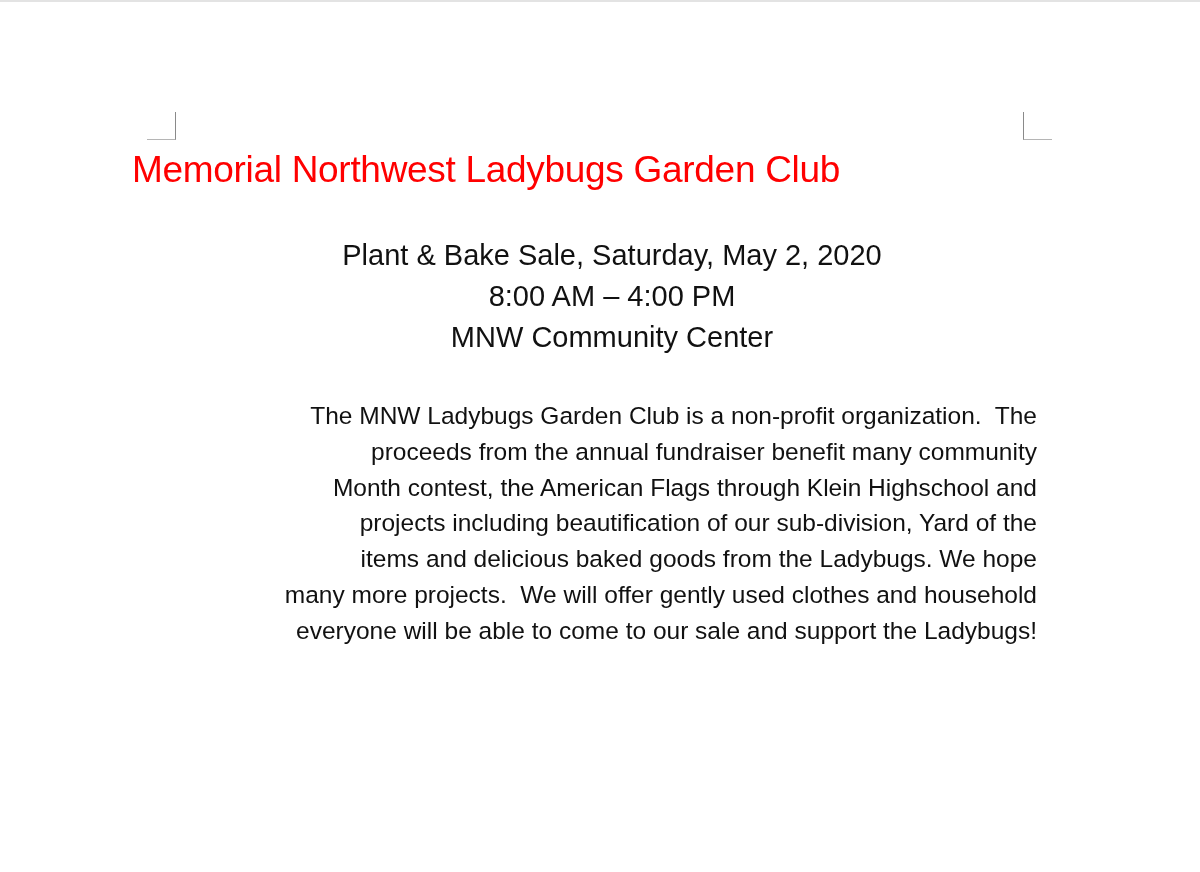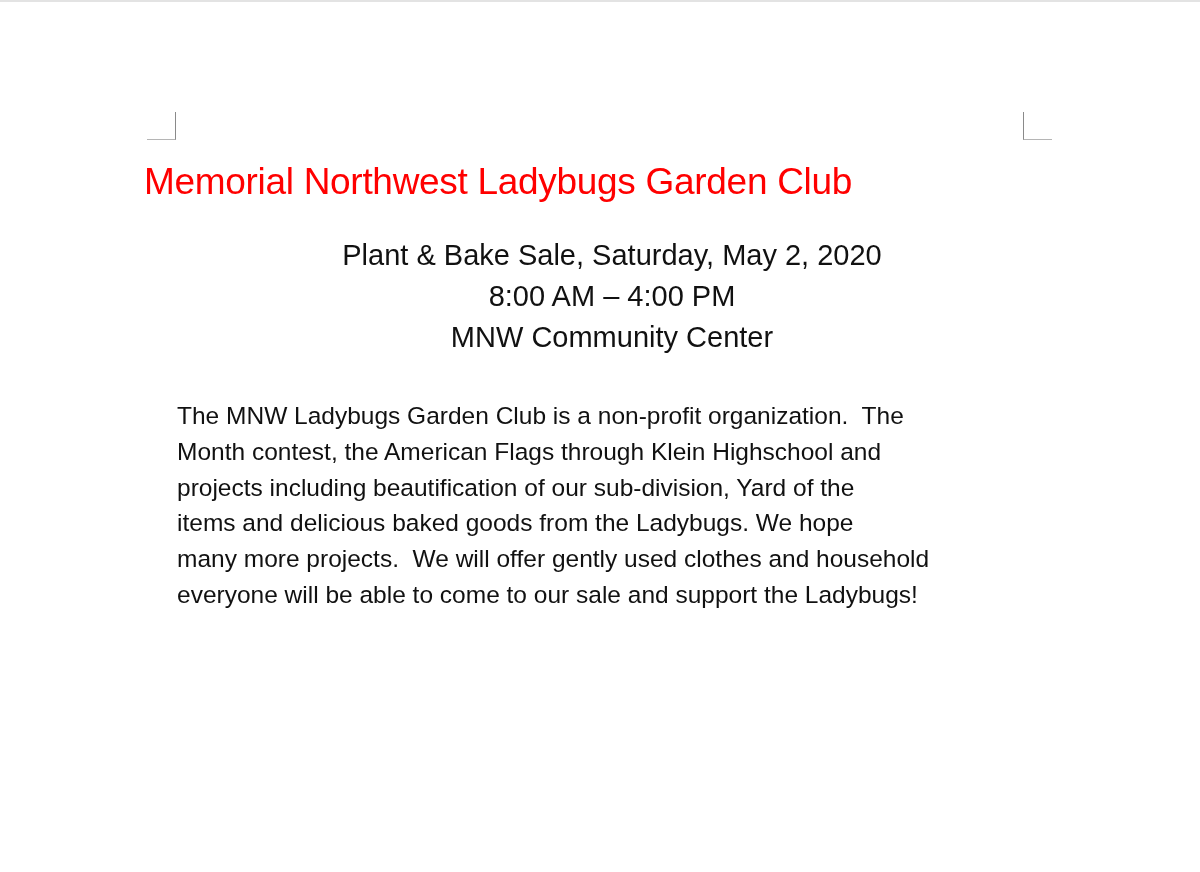--- a/index.html
+++ b/index.html
@@ -36,41 +36,42 @@
       border-bottom: 1px solid #b5b5b5;
     }
     .title {
       position: absolute;
       left: 0; top: 146px;
       width: 972px;
       text-align: center;
       font-size: 37px;
       line-height: 48px;
       letter-spacing: -0.3px;
-      margin: 12px;
+      margin: 0;
       font-weight: normal;
     }
     .event-block {
       position: absolute;
       left: 12px; top: 235px;
       width: 1200px;
       text-align: center;
       font-size: 29px;
       line-height: 41px;
       color: #111111;
     }
     .event-line { display: block; white-space: nowrap; }
     .body-para {
       position: absolute;
       left: 177px; top: 398px;
       width: 860px;
       font-size: 24.5px;
       line-height: 35.8px;
       color: #111111;
       margin: 0;
+      text-align: right;
     }
     .body-line { display: block; white-space: pre; }
   </style>
 </head>
 <body>
 
 <div class="top-edge"></div>
 
 <div class="corner corner-left"></div>
 <div class="corner corner-right"></div>
@@ -78,18 +79,19 @@
 <h1 class="title" id="doc-title" style="color: rgb(255, 0, 0);">Memorial Northwest Ladybugs Garden Club</h1>
 
 <div class="event-block">
   <span class="event-line">Plant &amp; Bake Sale, Saturday, May 2, 2020</span>
   <span class="event-line">8:00 AM – 4:00 PM</span>
   <span class="event-line">MNW Community Center</span>
 </div>
 
 <p class="body-para">
   <span class="body-line">The MNW Ladybugs Garden Club is a non-profit organization.  The</span>
+  <span class="body-line">proceeds from the annual fundraiser benefit many community</span>
   <span class="body-line">Month contest, the American Flags through Klein Highschool and</span>
   <span class="body-line">projects including beautification of our sub-division, Yard of the</span>
   <span class="body-line">items and delicious baked goods from the Ladybugs. We hope</span>
   <span class="body-line">many more projects.  We will offer gently used clothes and household</span>
   <span class="body-line">everyone will be able to come to our sale and support the Ladybugs!</span>
 </p>
 
 </body></html>

